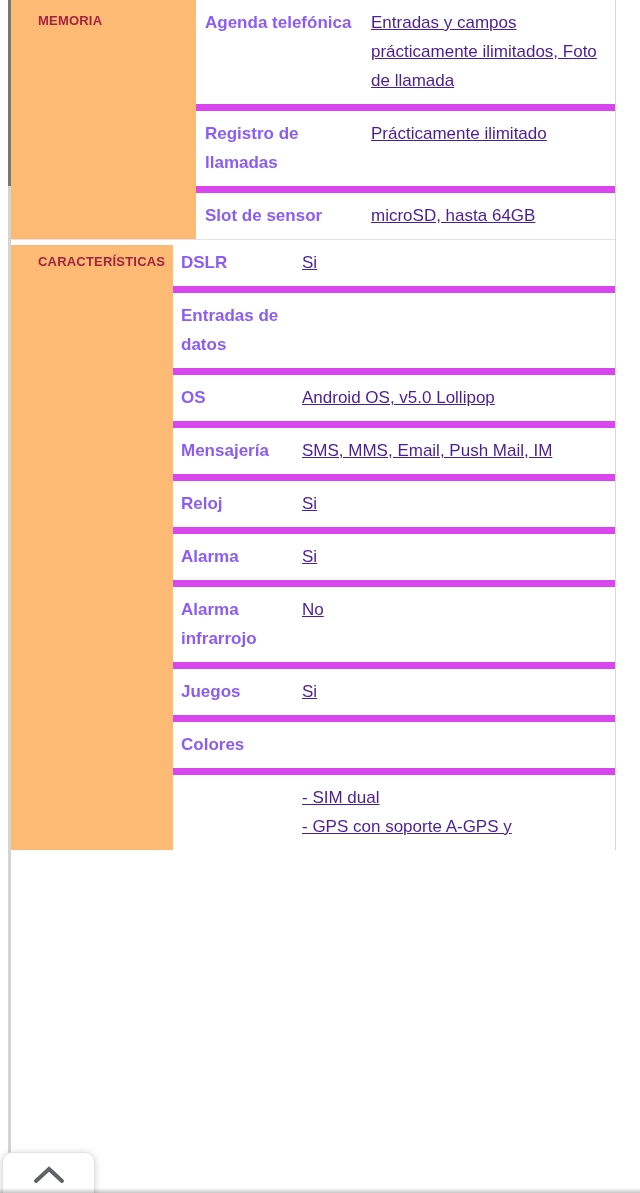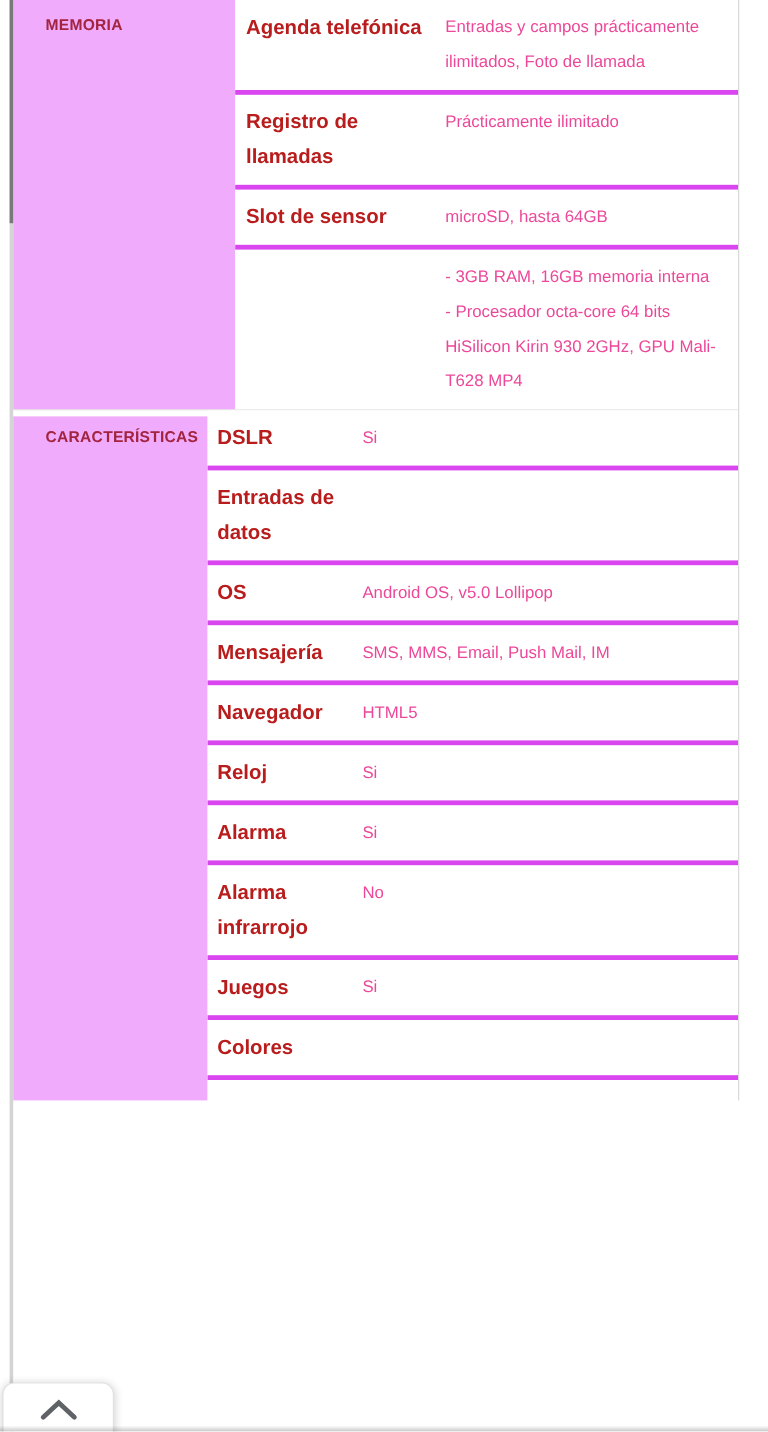--- a/index.html
+++ b/index.html
@@ -8,34 +8,34 @@
 
   
   .left-rail { position: absolute; left: 8px; top: 0; width: 3px; height: 1193px; background: #d4d4d4; }
   .rail-thumb { position: absolute; left: 0; top: 0; width: 3px; height: 186px; background: #787878; }
 
   
   .table { margin-left: 11px; width: 605px; border-right: 1px solid #d8d8d8; background: #ffffff; }
 
   .section { display: flex; align-items: stretch; }
   .section + .section { border-top: 1px solid #e3e3e3; }
-  .section-head { background: #f0abfc; flex-shrink: 0; padding: 13px 6px 0 27px;
+  .section-head { background: #fdba74; flex-shrink: 0; padding: 13px 6px 0 27px;
                   font-size: 13px; font-weight: bold; letter-spacing: 0.2px; color: #a2243f; }
   .section + .section .section-head { margin-top: 5px; padding-top: 9px; }
   .sec-0 .section-head { width: 185px; }
   .sec-1 .section-head { width: 162px; }
   .section-rows { flex: 1; display: flex; flex-direction: column; background: #ffffff; }
 
   .row { display: flex; padding: 8px 0 9px 0; }
-  .row + .row { border-top: 4px solid #d946ef; }
-  .row-label { flex-shrink: 0; font-weight: bold; color: #b91c1c; font-size: 17px; line-height: 29px; }
+  .row + .row { border-top: 7px solid #d946ef; }
+  .row-label { flex-shrink: 0; font-weight: bold; color: #8b5cf6; font-size: 17px; line-height: 29px; }
   .sec-0 .row-label { width: 175px; padding-left: 9px; }
   .sec-1 .row-label { width: 129px; padding-left: 8px; }
-  .row-value { flex: 1; color: #ec4899; font-size: 14px; line-height: 29px;
-               padding-right: 8px; white-space: pre-line; }
+  .row-value { flex: 1; color: #4c1d95; font-size: 17px; line-height: 29px;
+               padding-right: 8px; white-space: pre-line; text-decoration: underline; }
 
   
   .scroll-top { position: absolute; left: 2px; top: 1152px; width: 93px; height: 55px;
                 background: #ffffff; border: 1px solid #e2e2e2; border-radius: 10px;
                 box-shadow: 0 1px 7px rgba(0,0,0,0.18); cursor: pointer;
                 display: flex; justify-content: center; padding-top: 12px; }
   .scroll-top svg { display: block; }
 
   .bottom-shade { position: absolute; left: 0; bottom: 0; width: 640px; height: 5px;
                   background: linear-gradient(to bottom, rgba(0,0,0,0), rgba(0,0,0,0.22));
@@ -62,25 +62,20 @@
   <div class="row">
     <div class="row-label">Registro de llamadas</div>
     <div class="row-value">Prácticamente ilimitado</div>
   </div>
 
   <div class="row">
     <div class="row-label">Slot de sensor</div>
     <div class="row-value">microSD, hasta 64GB</div>
   </div>
 
-  <div class="row">
-    <div class="row-label"></div>
-    <div class="row-value">- 3GB RAM, 16GB memoria interna
-- Procesador octa-core 64 bits HiSilicon Kirin 930 2GHz, GPU Mali-T628 MP4</div>
-  </div>
 </div>
   </section>
 
   <section class="section sec-1">
     <div class="section-head">CARACTERÍSTICAS</div>
     <div class="section-rows">
   <div class="row">
     <div class="row-label">DSLR</div>
     <div class="row-value">Si</div>
   </div>
@@ -93,24 +88,20 @@
   <div class="row">
     <div class="row-label">OS</div>
     <div class="row-value">Android OS, v5.0 Lollipop</div>
   </div>
 
   <div class="row">
     <div class="row-label">Mensajería</div>
     <div class="row-value">SMS, MMS, Email, Push Mail, IM</div>
   </div>
 
-  <div class="row">
-    <div class="row-label">Navegador</div>
-    <div class="row-value">HTML5</div>
-  </div>
 
   <div class="row">
     <div class="row-label">Reloj</div>
     <div class="row-value">Si</div>
   </div>
 
   <div class="row">
     <div class="row-label">Alarma</div>
     <div class="row-value">Si</div>
   </div>
@@ -125,20 +116,22 @@
     <div class="row-value">Si</div>
   </div>
 
   <div class="row">
     <div class="row-label">Colores</div>
   </div>
 
 
   <div class="row">
     <div class="row-label"></div>
+    <div class="row-value">- SIM dual
+- GPS con soporte A-GPS y</div>
   </div>
 </div>
   </section>
 </div>
 
   <button class="scroll-top" type="button">
     <svg width="34" height="20" viewBox="0 0 34 20">
       <polyline points="4,16 17,4 30,16" fill="none" stroke="#5f6368" stroke-width="4" stroke-linecap="round" stroke-linejoin="miter"></polyline>
     </svg>
   </button>

